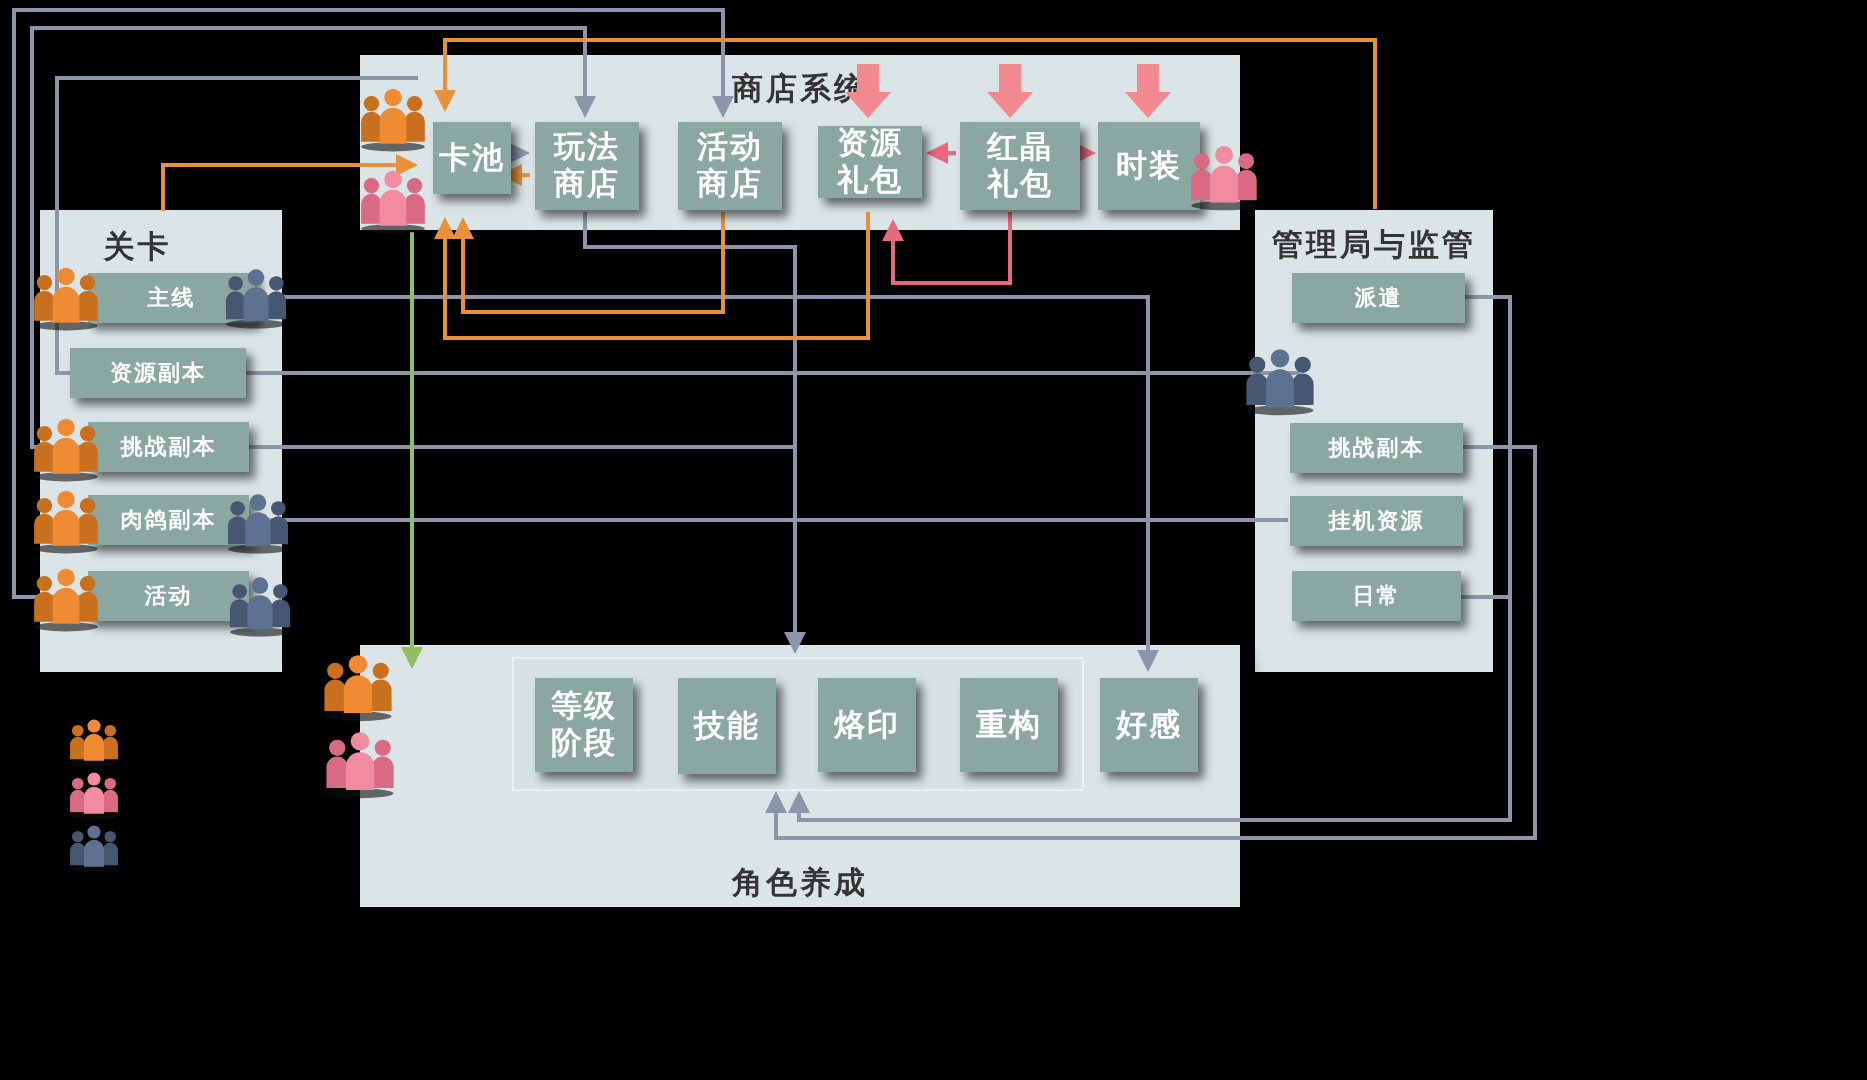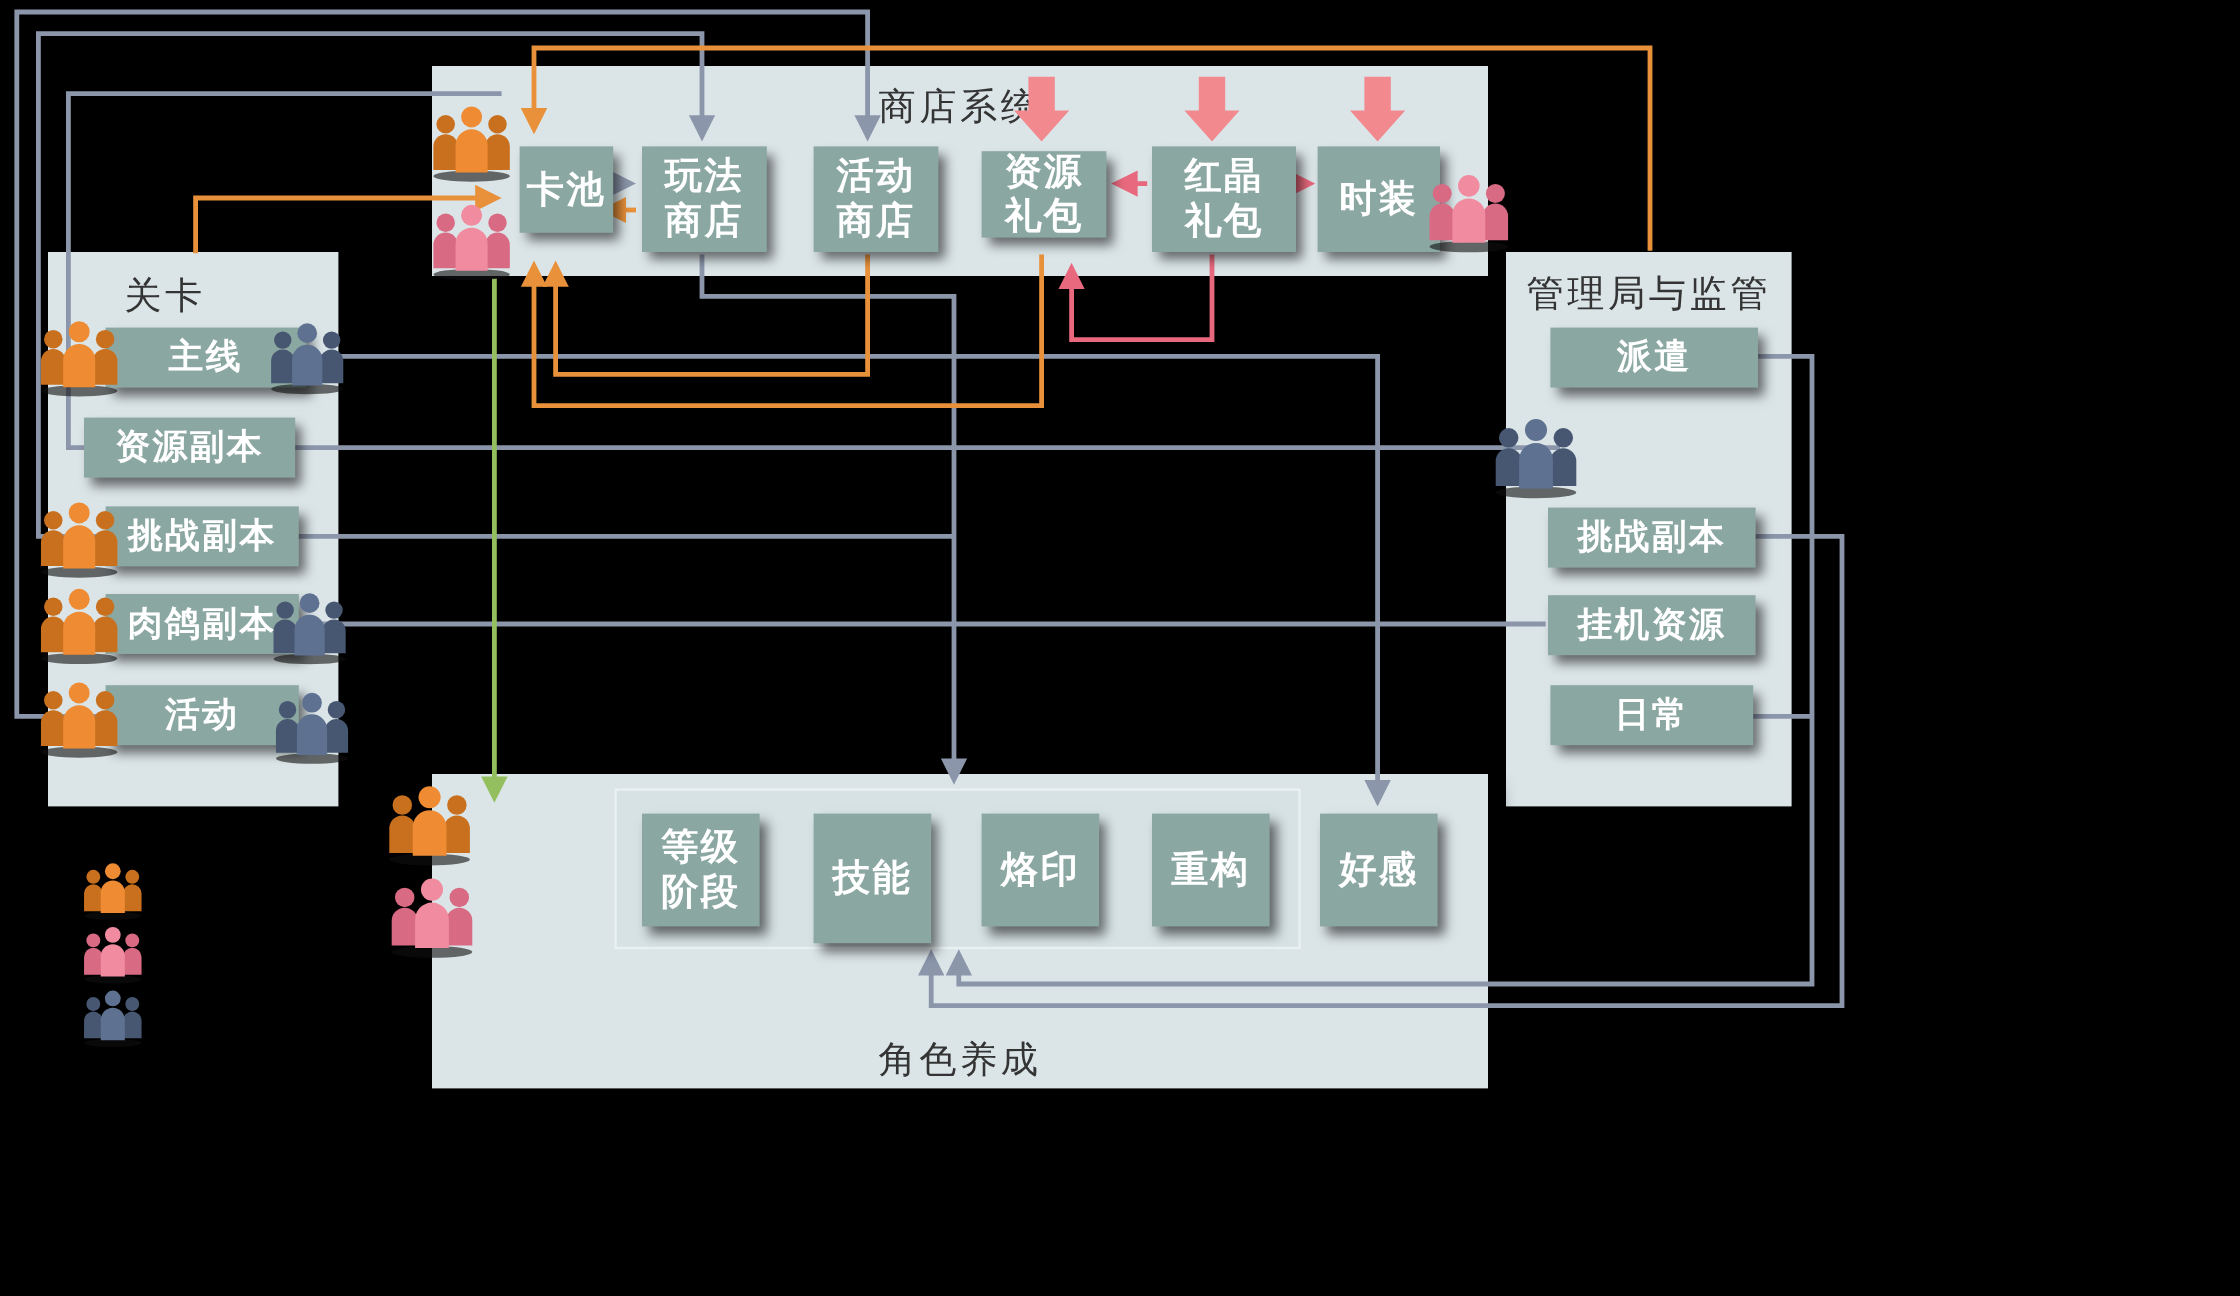--- a/index.html
+++ b/index.html
@@ -4,27 +4,27 @@
 <style>
   html,body{margin:0;padding:0;background:#000;}
   body{font-family:"Liberation Sans","DejaVu Sans",sans-serif;}
   #canvas{position:relative;width:1867px;height:1080px;background:var(--c-background,#000);overflow:hidden;}
 
   .container{position:absolute;background:var(--c-container,#dbe5e8);z-index:1;
              box-shadow:9px 10px 14px rgba(0,0,0,.55);}
   .inner-panel{position:absolute;background:var(--c-panel,#d6e2e4);
              border:2px solid #e9f1f2;z-index:2;}
   .ctitle{position:absolute;z-index:2;color:var(--c-title_text,#343434);
-          font-size:31px;font-weight:normal;text-align:center;letter-spacing:3px;}
+          font-size:31px;font-weight:bold;text-align:center;letter-spacing:3px;}
   .node{position:absolute;display:flex;align-items:center;justify-content:center;
         background:var(--c-node,#8ba7a2);color:var(--c-node_text,#fff);
         font-weight:bold;text-align:center;white-space:pre-line;z-index:3;
         box-shadow:6px 7px 9px rgba(0,0,0,.55);line-height:1.18;}
   .node.big{font-size:31px;letter-spacing:2px;}
-  .node.row{font-size:29px;letter-spacing:2px;}
+  .node.row{font-size:22px;letter-spacing:2px;}
   #edges{position:absolute;left:0;top:0;z-index:2;pointer-events:none;}
   #edges polyline{fill:none;stroke-width:4;}
   .eg{stroke:var(--c-gray,#8b96ab);}
   .eo{stroke:var(--c-orange,#e8913a);}
   .ep{stroke:var(--c-pink,#e8697d);}
   .egr{stroke:var(--c-green,#94bf5e);}
   .es{fill:var(--c-salmon,#f2898e);}
   .mk-g{fill:var(--c-gray,#8b96ab);}
   .mk-o{fill:var(--c-orange,#e8913a);}
   .mk-p{fill:var(--c-pink,#e8697d);}
@@ -110,21 +110,21 @@
   <div class="node row" style="left:88px;top:495px;width:161px;height:50px">肉鸽副本</div>
   <div class="node row" style="left:88px;top:571px;width:161px;height:50px">活动</div>
 
   <div class="node row" style="left:1292px;top:273px;width:173px;height:50px">派遣</div>
   <div class="node row" style="left:1290px;top:423px;width:173px;height:50px">挑战副本</div>
   <div class="node row" style="left:1290px;top:496px;width:173px;height:50px">挂机资源</div>
   <div class="node row" style="left:1292px;top:571px;width:169px;height:50px">日常</div>
 
   <div class="node big" style="left:535px;top:678px;width:98px;height:94px">等级
 阶段</div>
-  <div class="node big" style="left:678px;top:678px;width:98px;height:108px">技能</div>
+  <div class="node big" style="left:678px;top:678px;width:98px;height:96px">技能</div>
   <div class="node big" style="left:818px;top:678px;width:98px;height:94px">烙印</div>
   <div class="node big" style="left:960px;top:678px;width:98px;height:94px">重构</div>
   <div class="node big" style="left:1100px;top:678px;width:98px;height:94px">好感</div>
 
 <div class="people" style="left: 356px; top: 84px;"><svg viewBox="0 0 72 66" width="74" height="68">
     <ellipse cx="36" cy="61" rx="31" ry="4.5" fill="rgba(15,15,15,0.6)"></ellipse>
     <circle cx="15" cy="19" r="7.5" fill="#c9701f"></circle>
     <path d="M5,56 v-19 a10,10 0 0 1 20,0 v19 z" fill="#c9701f"></path>
     <circle cx="57" cy="19" r="7.5" fill="#c9701f"></circle>
     <path d="M47,56 v-19 a10,10 0 0 1 20,0 v19 z" fill="#c9701f"></path>

